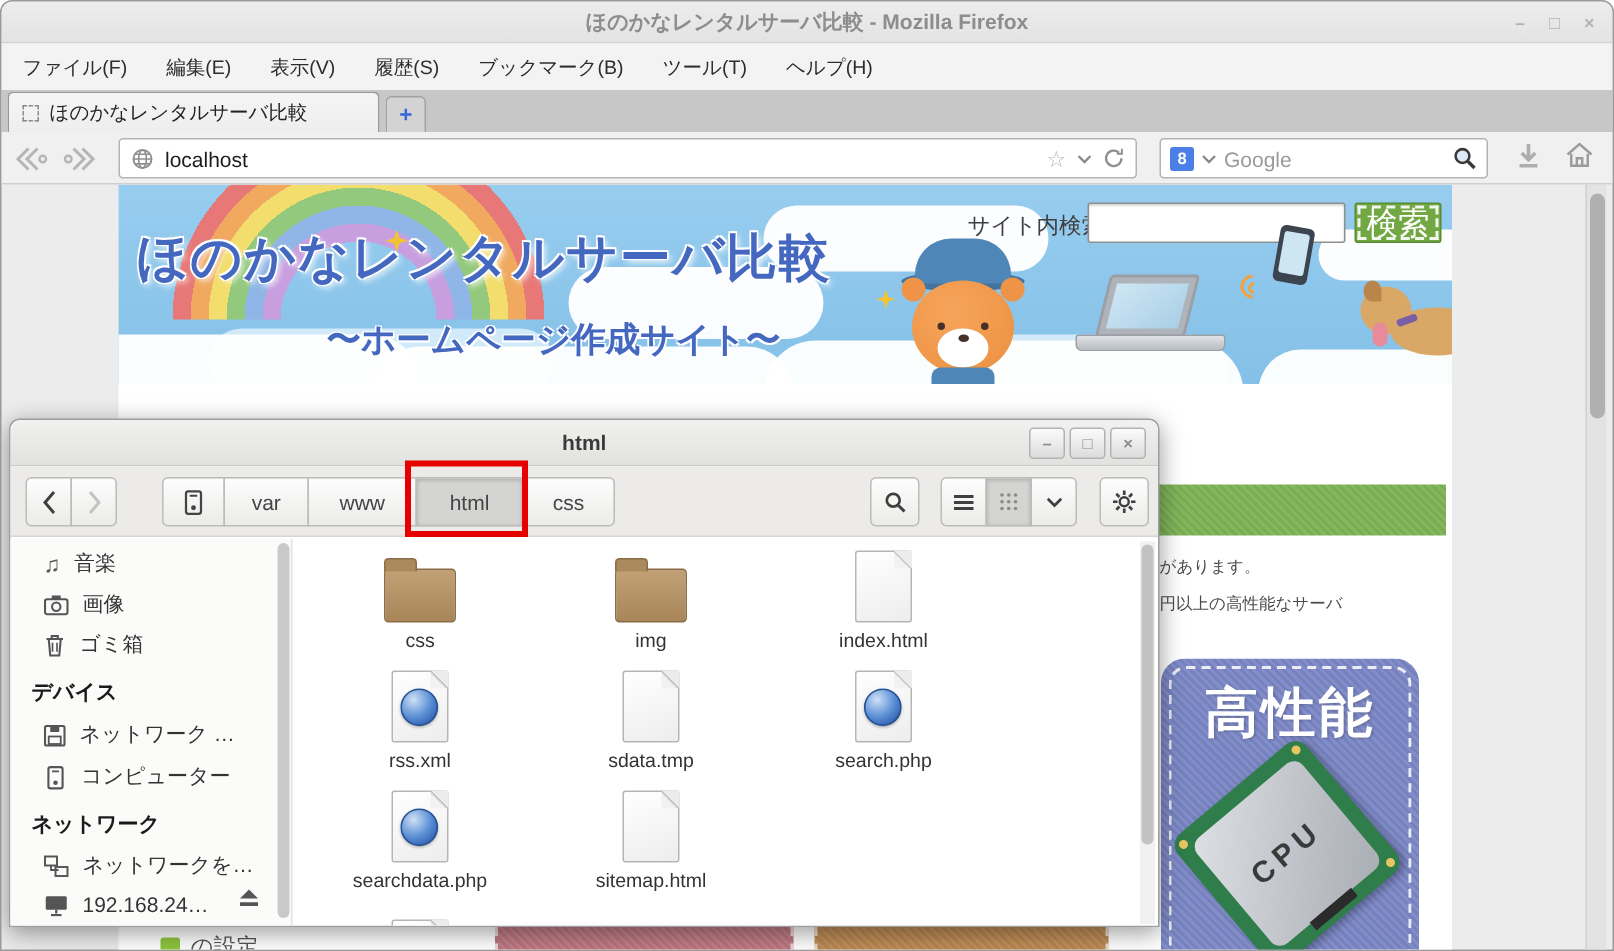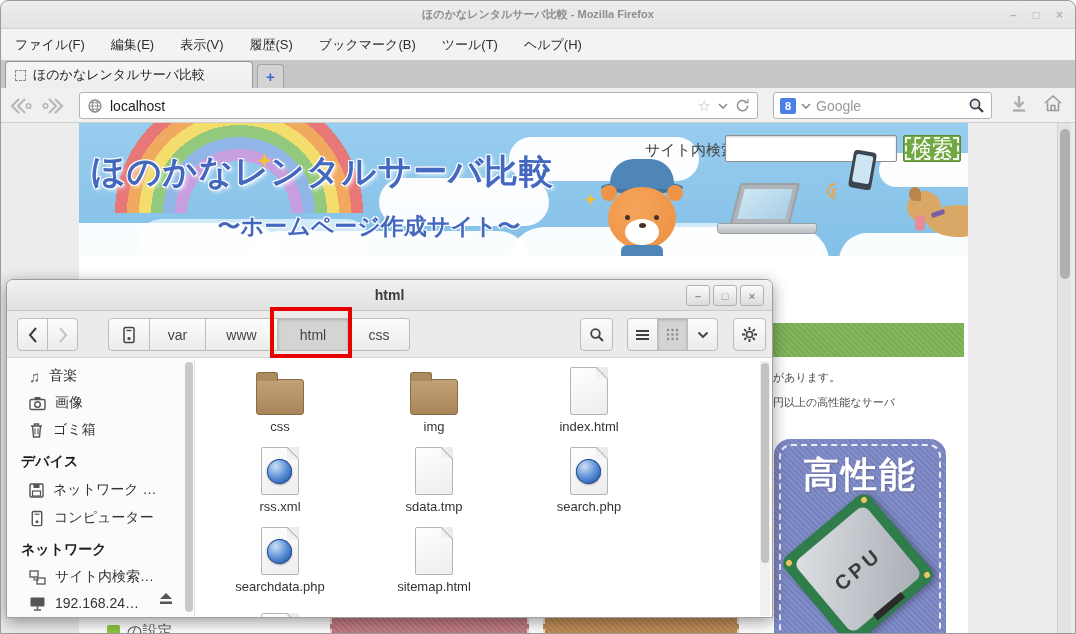--- a/index.html
+++ b/index.html
@@ -2,21 +2,21 @@
 <html><head>
 <meta charset="utf-8">
 <style>
 *{margin:0;padding:0;box-sizing:border-box}
 html,body{background:#fff}
 body{font-family:"Liberation Sans","DejaVu Sans",sans-serif}
 .screen{position:relative;width:1076px;height:634px;background:#ececec;overflow:hidden;border:1px solid #9a9a9a;border-radius:8px 8px 0 0}
 
 
 .ff-titlebar{position:absolute;top:0;left:0;right:0;height:28px;background:linear-gradient(#ededed,#e3e3e3);border-bottom:1px solid #d2d2d2;display:flex;align-items:center;justify-content:center;z-index:30;border-radius:8px 8px 0 0}
-.ff-title{font-size:11px;font-weight:bold;color:#8d8d8d}
+.ff-title{font-size:14px;font-weight:bold;color:#8d8d8d}
 .winctl{position:absolute;right:12px;top:0;height:100%;display:flex;align-items:center;gap:16px;color:#b4b4b4;font-size:12px;font-weight:bold}
 .ff-menubar{position:absolute;top:28px;left:0;right:0;height:31px;background:#f3f3f3;display:flex;align-items:center;gap:26px;padding:0 14px;font-size:13px;color:#2c2c2c;z-index:30}
 .menu-item{cursor:default}
 .ff-tabbar{position:absolute;top:59px;left:0;right:0;height:28px;background:#c7c7c7;z-index:30}
 .tab{position:absolute;left:4px;bottom:0;width:248px;height:27px;background:linear-gradient(#f5f5f5,#eee);border:1px solid #979797;border-bottom:none;border-radius:4px 4px 0 0;display:flex;align-items:center;gap:7px;padding:0 9px;font-size:13px;color:#222}
 .favicon{width:11px;height:11px;border:1px dashed #8a8a8a;flex:none}
 .tab-label{white-space:nowrap;overflow:hidden}
 .newtab{position:absolute;left:256px;bottom:0;width:27px;height:24px;background:#d3d3d3;border:1px solid #a3a3a3;border-bottom:none;border-radius:4px 4px 0 0;color:#3667d6;font-weight:bold;font-size:15px;display:flex;align-items:center;justify-content:center}
 .ff-navbar{position:absolute;top:87px;left:0;right:0;height:35px;background:#f0f0f0;border-bottom:1px solid #cfcfcf;z-index:30}
 .navbtn{position:absolute;top:7px;width:28px;height:22px;display:flex;align-items:center;justify-content:center}
@@ -334,21 +334,21 @@
         </div>
         <div class="side-header" style="top:182px">ネットワーク</div>
         <div class="side-item" style="top:209px">
           <span class="icn">
               <svg width="17" height="15" viewBox="0 0 17 15">
                 <rect x="1" y="1" width="8" height="6" fill="none" stroke="#555" stroke-width="1.3"></rect>
                 <rect x="8" y="8" width="8" height="6" fill="none" stroke="#555" stroke-width="1.3"></rect>
                 <path d="M5 7v3h5" fill="none" stroke="#555" stroke-width="1.2"></path>
               </svg>
             </span>
-          <span>サイト内検索…</span>
+          <span>ネットワークを…</span>
         </div>
         <div class="side-item" style="top:236px">
           <span class="icn">
               <svg width="17" height="15" viewBox="0 0 17 15">
                 <rect x="1.5" y="1.5" width="14" height="9" rx="1" fill="#555"></rect>
                 <path d="M8.5 10.5v2.5 M5 14h7" stroke="#555" stroke-width="1.5" fill="none"></path>
               </svg>
             </span>
           <span>192.168.24…</span>
         </div>

